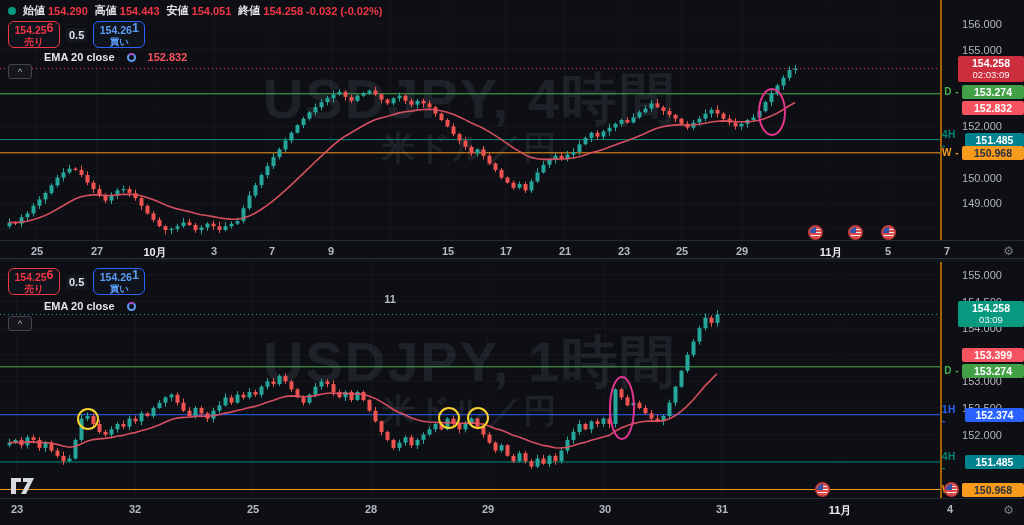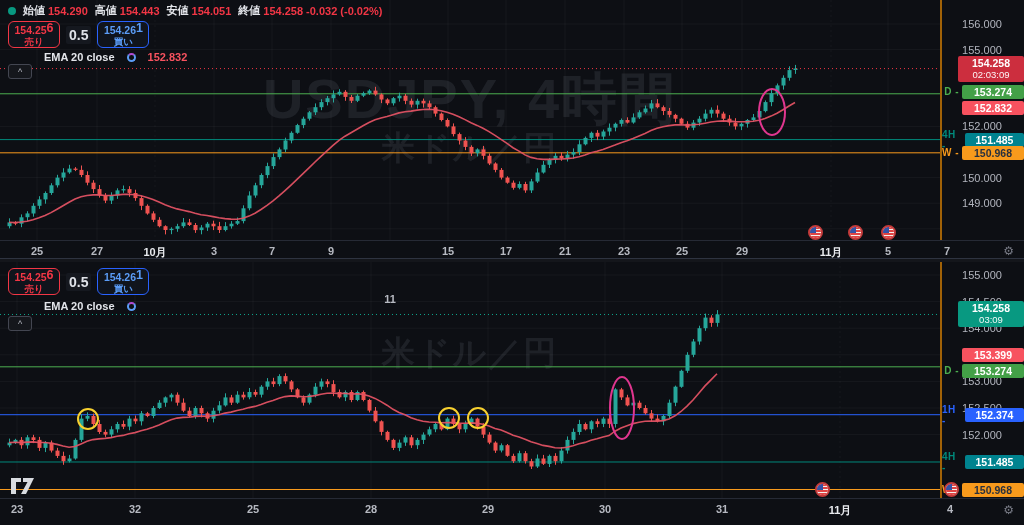--- a/index.html
+++ b/index.html
@@ -27,21 +27,21 @@
   .legend .dot{width:8px;height:8px;border-radius:50%;background:#089981;}
   .legend .lbl{color:#e3e5ea;}
   .legend .val{color:#f23645;margin-left:-4px;}
   .trade-row{position:absolute;left:8px;z-index:5;display:flex;align-items:center;gap:6px;}
   .trade-btn{width:52px;height:27px;border-radius:6px;background:rgba(19,23,34,.6);display:flex;flex-direction:column;align-items:center;justify-content:center;line-height:11px;cursor:pointer;box-sizing:border-box;}
   .trade-btn.sell{border:1.5px solid #f23645;color:#f23645;}
   .trade-btn.buy{border:1.5px solid #2962ff;color:#5b9cf6;}
   .trade-btn .price{font-size:10.5px;font-weight:700;}
   .trade-btn .pip{font-size:12.5px;font-weight:700;vertical-align:top;}
   .trade-btn .side{font-size:9.5px;font-weight:700;}
-  .spread{font-size:14px;font-weight:700;color:#dfe2e8;background:#15181f;padding:1px 3px;border-radius:2px;}
+  .spread{font-size:11px;font-weight:700;color:#dfe2e8;background:#15181f;padding:1px 3px;border-radius:2px;}
   .ema-row{position:absolute;left:8px;z-index:5;display:flex;align-items:center;gap:12px;font-size:11px;font-weight:700;color:#e3e5ea;padding-left:36px;}
   .ema-row .ema-val{color:#f7525f;}
   .spinner{width:9px;height:9px;border-radius:50%;border:2px solid #5b9cf6;border-top-color:#b24bd4;box-sizing:border-box;}
   .collapse{position:absolute;left:8px;z-index:5;width:24px;height:15px;border:1px solid #434651;border-radius:3px;background:#15171c;color:#b2b5be;font-size:9px;line-height:12px;text-align:center;padding:0;cursor:pointer;}
   .axis-gear{position:absolute;right:10px;font-size:12px;color:#787b86;z-index:3;cursor:pointer;}
   .flag{position:absolute;width:15px;height:15px;border-radius:50%;border:2px solid #c33b3b;overflow:hidden;background:#f5f0ec;z-index:5;box-sizing:border-box;cursor:pointer;}
   .flag-in{position:absolute;top:0;left:0;right:0;bottom:0;background:repeating-linear-gradient(180deg,#e04343 0 1.5px,#f5f0ec 1.5px 3px);}
   .flag-in::after{content:"";position:absolute;left:0;top:0;width:6px;height:6px;background:#3452a5;}
   .tv-logo{position:absolute;z-index:5;}
 </style>
@@ -437,20 +437,21 @@
       </div>
       <div class="flag" style="left: 881px; top: 225px;">
         <div class="flag-in"></div>
       </div>
     </div>
 
   <div class="panel-divider"></div>
 
   <div class="panel" id="panel-1h">
     <div class="watermark" style="top:72px">
+      <div class="wm-main">USDJPY, 1時間</div>
       <div class="wm-sub">米ドル／円</div>
     </div>
     <svg class="plot-svg" width="940" height="237">
         <line x1="0" x2="940" y1="14" y2="14" stroke="rgba(255,255,255,0.045)"></line>
         <line x1="0" x2="940" y1="40.6" y2="40.6" stroke="rgba(255,255,255,0.045)"></line>
         <line x1="0" x2="940" y1="67.2" y2="67.2" stroke="rgba(255,255,255,0.045)"></line>
         <line x1="0" x2="940" y1="93.80000000000001" y2="93.80000000000001" stroke="rgba(255,255,255,0.045)"></line>
         <line x1="0" x2="940" y1="120.4" y2="120.4" stroke="rgba(255,255,255,0.045)"></line>
         <line x1="0" x2="940" y1="147" y2="147" stroke="rgba(255,255,255,0.045)"></line>
         <line x1="0" x2="940" y1="173.60000000000002" y2="173.60000000000002" stroke="rgba(255,255,255,0.045)"></line>

